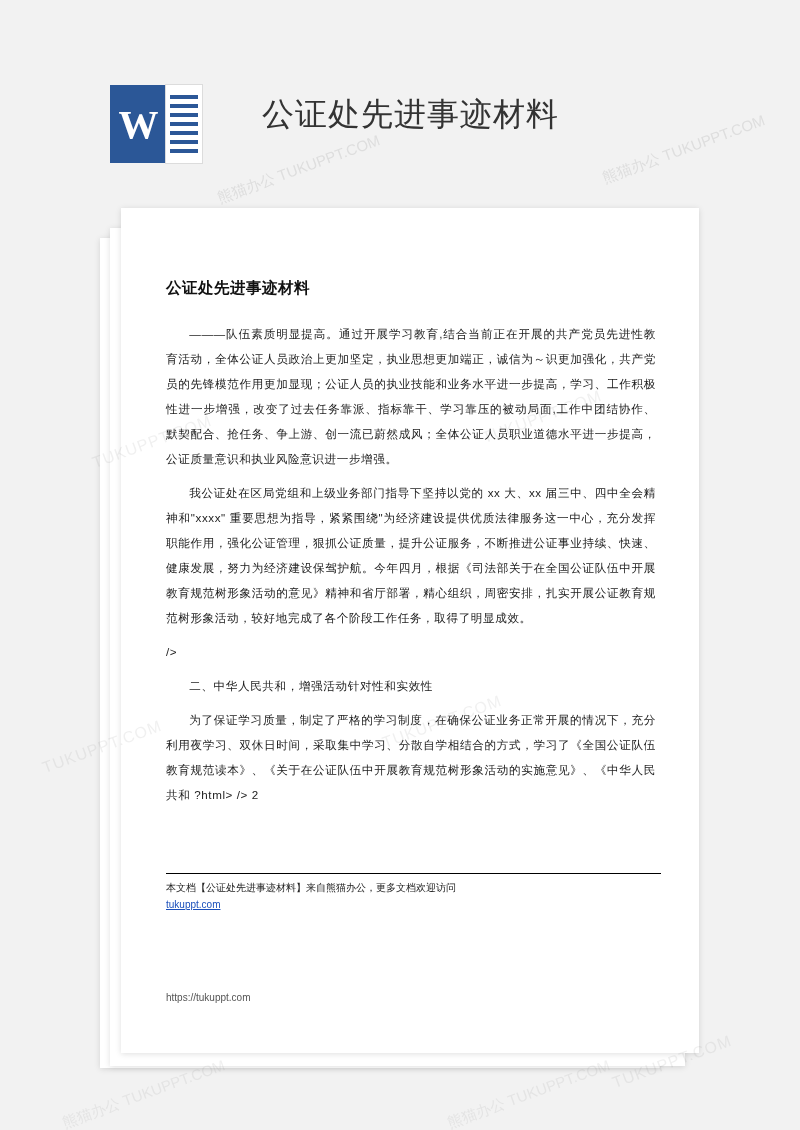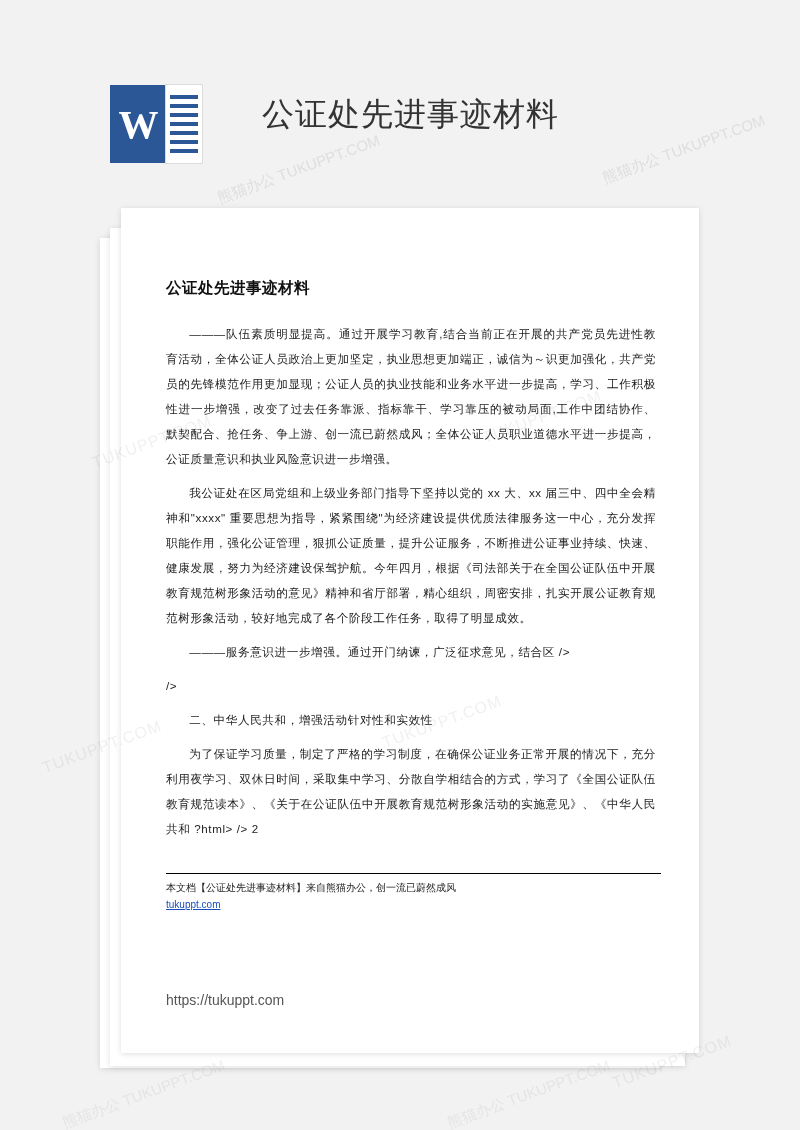--- a/index.html
+++ b/index.html
@@ -159,21 +159,21 @@
   }
   .foot-link {
     color: #1a4fbb;
     text-decoration: underline;
     font-size: 10px;
   }
   .foot-url {
     position: absolute;
     left: 45px;
     top: 784px;
-    font-size: 14px;
+    font-size: 10px;
     color: #555555;
   }
 
   
   .wm {
     position: absolute;
     color: rgba(120,120,120,0.16);
     font-size: 15px;
     font-family: "Liberation Sans", sans-serif;
     white-space: nowrap;
@@ -213,28 +213,27 @@
 
   <div class="stack">
     <div class="sheet sheet-back2"></div>
     <div class="sheet sheet-back1"></div>
     <div class="sheet sheet-front">
 
       <div class="doc-body">
         <div class="doc-h1">公证处先进事迹材料</div>
         <p class="doc-p">———队伍素质明显提高。通过开展学习教育,结合当前正在开展的共产党员先进性教育活动，全体公证人员政治上更加坚定，执业思想更加端正，诚信为～识更加强化，共产党员的先锋模范作用更加显现；公证人员的执业技能和业务水平进一步提高，学习、工作积极性进一步增强，改变了过去任务靠派、指标靠干、学习靠压的被动局面,工作中团结协作、默契配合、抢任务、争上游、创一流已蔚然成风；全体公证人员职业道德水平进一步提高，公证质量意识和执业风险意识进一步增强。</p>
         <p class="doc-p">我公证处在区局党组和上级业务部门指导下坚持以党的 xx 大、xx 届三中、四中全会精神和"xxxx" 重要思想为指导，紧紧围绕"为经济建设提供优质法律服务这一中心，充分发挥职能作用，强化公证管理，狠抓公证质量，提升公证服务，不断推进公证事业持续、快速、健康发展，努力为经济建设保驾护航。今年四月，根据《司法部关于在全国公证队伍中开展教育规范树形象活动的意见》精神和省厅部署，精心组织，周密安排，扎实开展公证教育规范树形象活动，较好地完成了各个阶段工作任务，取得了明显成效。</p>
-        <p class="doc-p">———服务意识进一步增强。通过开门纳谏，广泛征求意见，结合区 /&gt;</p>
         <p class="doc-p noindent">/&gt;</p>
         <p class="doc-p">二、中华人民共和，增强活动针对性和实效性</p>
         <p class="doc-p">为了保证学习质量，制定了严格的学习制度，在确保公证业务正常开展的情况下，充分利用夜学习、双休日时间，采取集中学习、分散自学相结合的方式，学习了《全国公证队伍教育规范读本》、《关于在公证队伍中开展教育规范树形象活动的实施意见》、《中华人民共和 ?html&gt; /&gt; 2</p>
       </div>
 
       <div class="foot-note">
-        <span>本文档【公证处先进事迹材料】来自熊猫办公，创一流已蔚然成风</span><br>
+        <span>本文档【公证处先进事迹材料】来自熊猫办公，更多文档欢迎访问</span><br>
         <a class="foot-link" href="#">tukuppt.com</a>
       </div>
 
       <div class="foot-url">https://tukuppt.com</div>
     </div>
   </div>
 
   <div class="wm" style="left:215px; top:190px;">熊猫办公 TUKUPPT.COM</div>
   <div class="wm" style="left:600px; top:170px;">熊猫办公 TUKUPPT.COM</div>
   <div class="wm en light" style="left:90px; top:455px;">TUKUPPT.COM</div>

